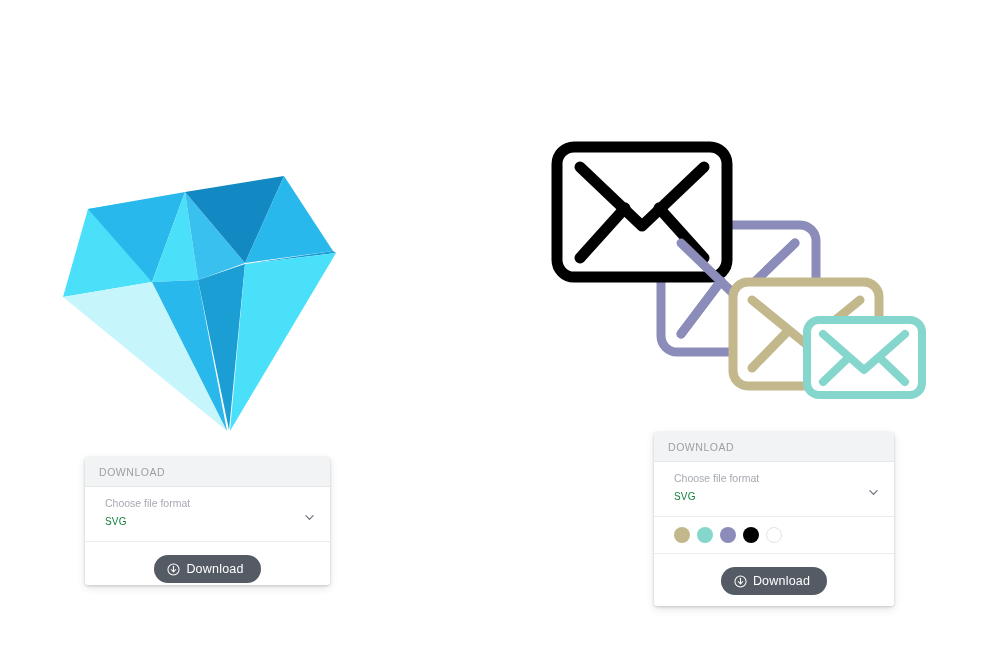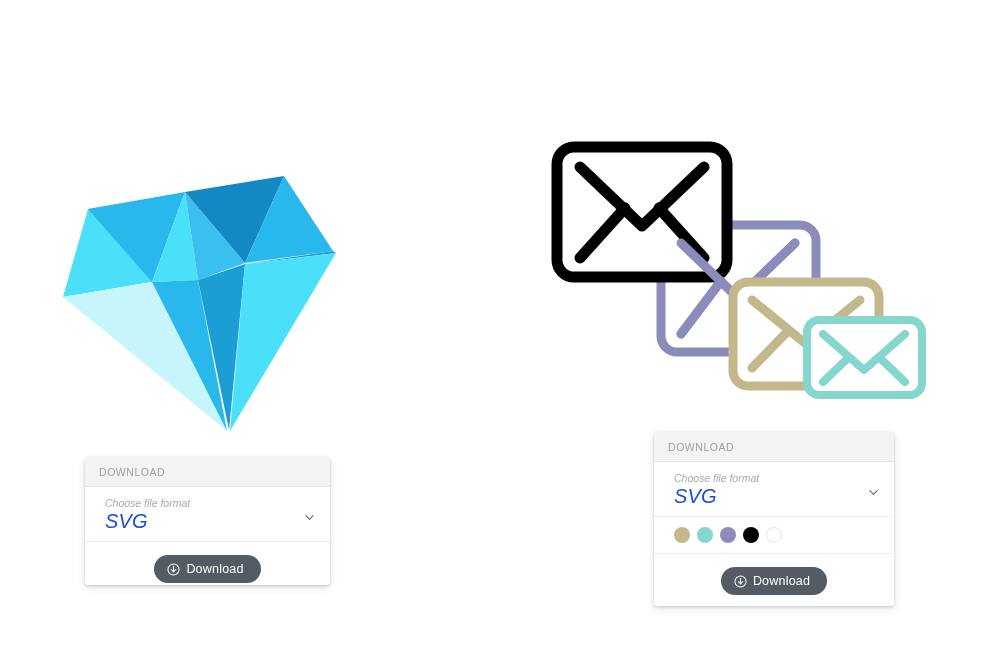--- a/index.html
+++ b/index.html
@@ -51,30 +51,29 @@
     color: #9b9fa6;
     letter-spacing: 0.55px;
     font-size: 10.5px;
     padding: 9px 0 8px 14px;
     text-transform: uppercase;
   }
   .format-row {
     position: relative;
     border-bottom: 1px solid #ececee;
     padding: 9px 16px 10px 20px;
-    font-style: italic;
   }
   .format-label {
     color: #a6aab1;
     font-size: 10.5px;
     line-height: 14px;
   }
   .format-value {
-    color: #1d4ed8;
-    font-size: 20px;
+    color: #15803d;
+    font-size: 10px;
     line-height: 19px;
     margin-top: 2px;
     letter-spacing: 0.2px;
   }
   .chevron-down {
     position: absolute;
     right: 16px;
     top: 50%;
     margin-top: -1px;
     width: 9px;

